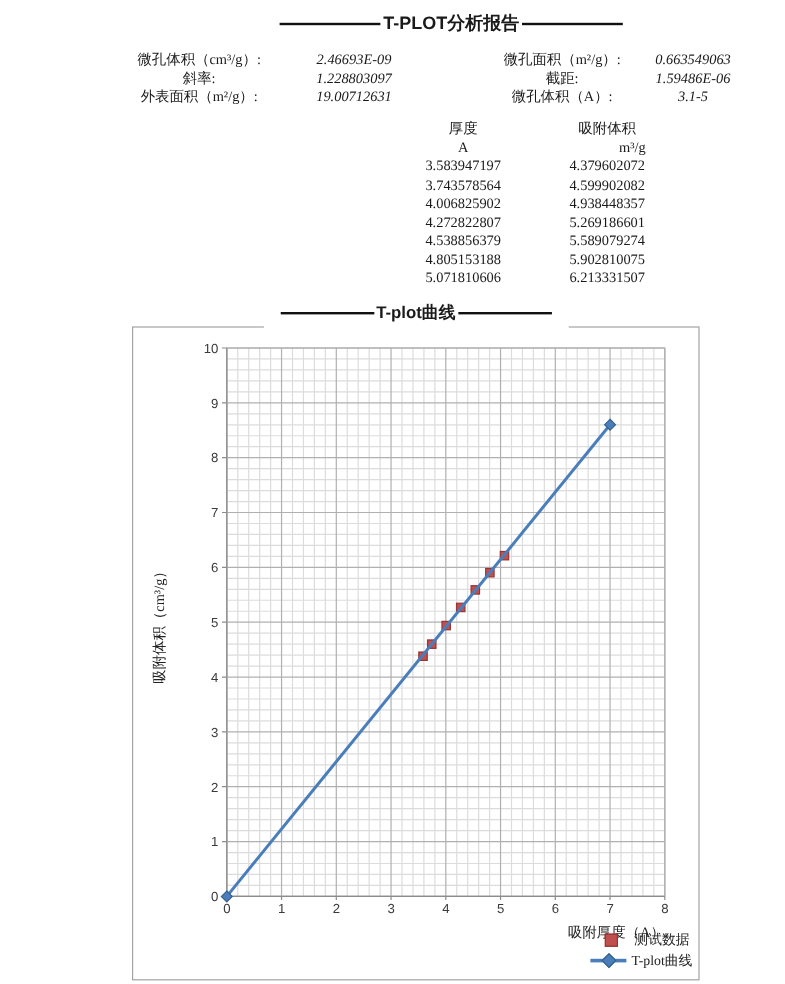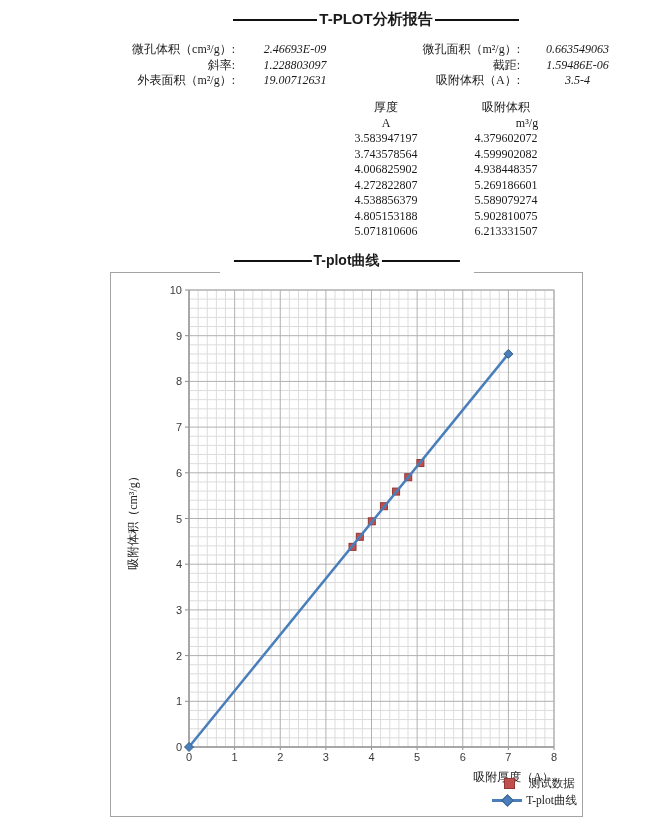--- a/index.html
+++ b/index.html
@@ -8,21 +8,21 @@
   
   .rule-title{position:absolute;display:flex;align-items:center;justify-content:center;
               font-family:"Liberation Sans","DejaVu Sans",sans-serif;font-weight:bold;}
   .rule-title .dash{height:0;border-top:2px solid #111;}
   .t1{top:10px;left:220px;width:312px;font-size:15px;}
   .t1 .dash{width:84px;}
   .t1 .ttl{padding:0 2px;white-space:nowrap;}
   
   .stats{position:absolute;top:42px;left:70px;width:535px;font-size:12px;line-height:15.5px;}
   .srow{display:grid;grid-template-columns:165px 120px 35px 130px 115px;}
-  .srow .lab{text-align:right;white-space:nowrap;margin-left:27px;}
+  .srow .lab{text-align:center;white-space:nowrap;margin-left:27px;}
   .srow .val{text-align:center;white-space:nowrap;font-style:italic;}
   
   .tcol{position:absolute;top:100px;font-size:12px;line-height:15.5px;text-align:center;}
   .tcol1{left:130px;width:145px;}
   .tcol2{left:296px;width:180px;}
   .tcol3{left:440px;width:132px;}
   .tcol .unit-left{text-align:center;padding-left:42px;}
   .tcol .cell{white-space:nowrap;}
   
   .chart-box{position:absolute;left:110px;top:272px;width:451px;height:543px;
@@ -70,22 +70,22 @@
       <span class="lab">斜率:</span>
       <span class="val">1.228803097</span>
       <span></span>
       <span class="lab">截距:</span>
       <span class="val">1.59486E-06</span>
     </div>
     <div class="srow">
       <span class="lab">外表面积（m²/g）:</span>
       <span class="val">19.00712631</span>
       <span></span>
-      <span class="lab">吸附体积（A）:</span>
-      <span class="val">3.5-4</span>
+      <span class="lab">微孔体积（A）:</span>
+      <span class="val">3.1-5</span>
     </div>
   </div>
 
 
   <div class="tcol tcol2">
     <div class="cell">厚度</div>
     <div class="cell">A</div>
     <div class="cell">3.583947197</div>
     <div class="cell">3.743578564</div>
     <div class="cell">4.006825902</div>

